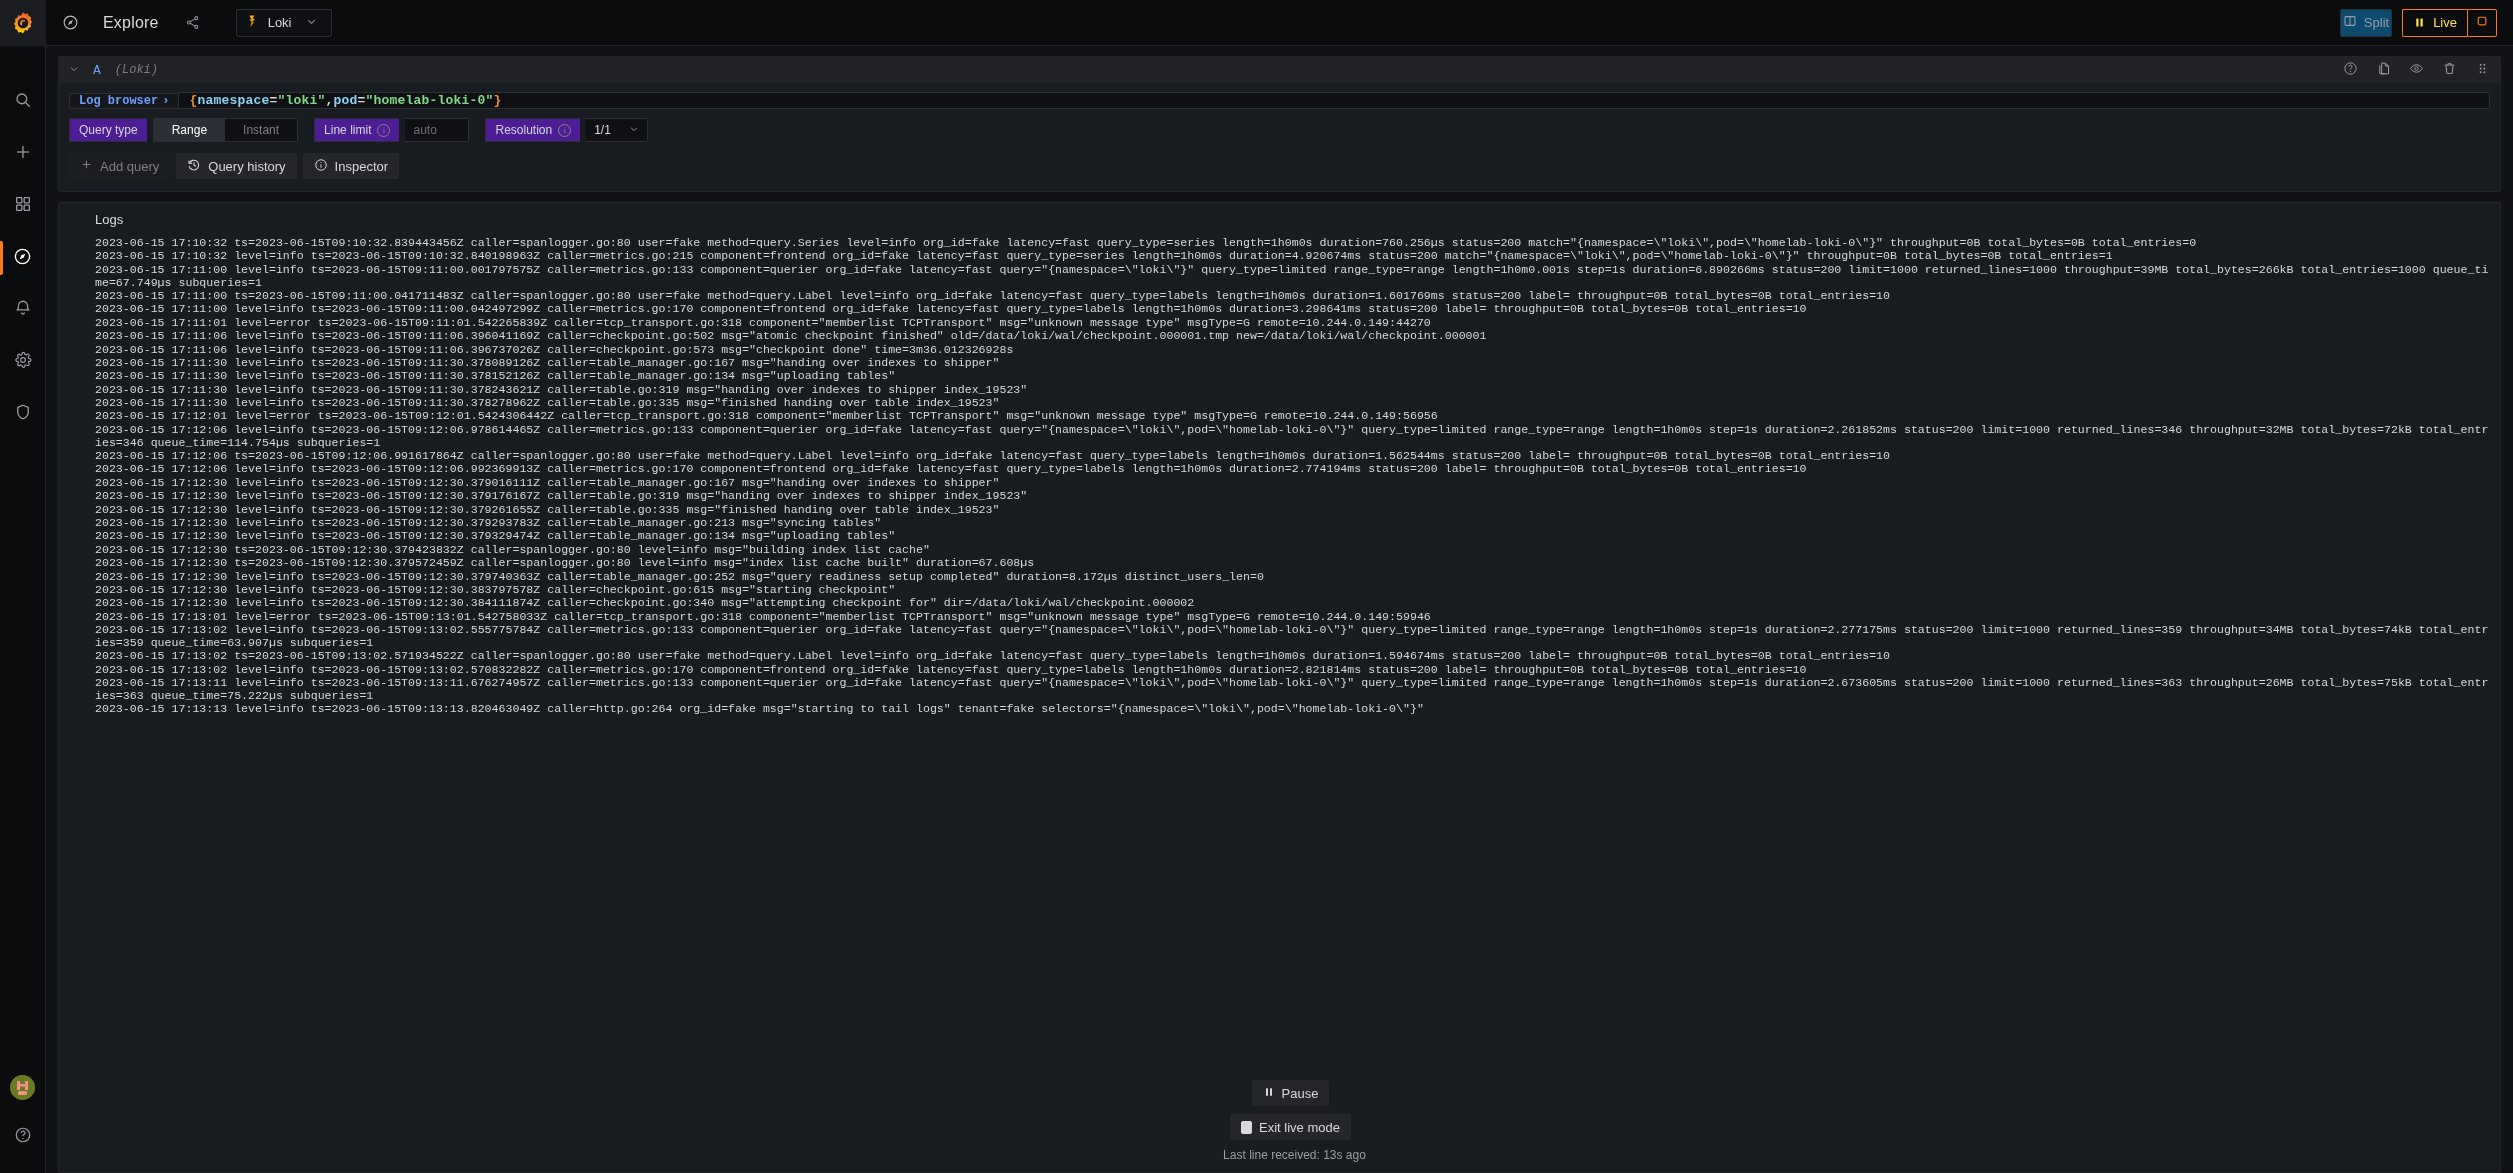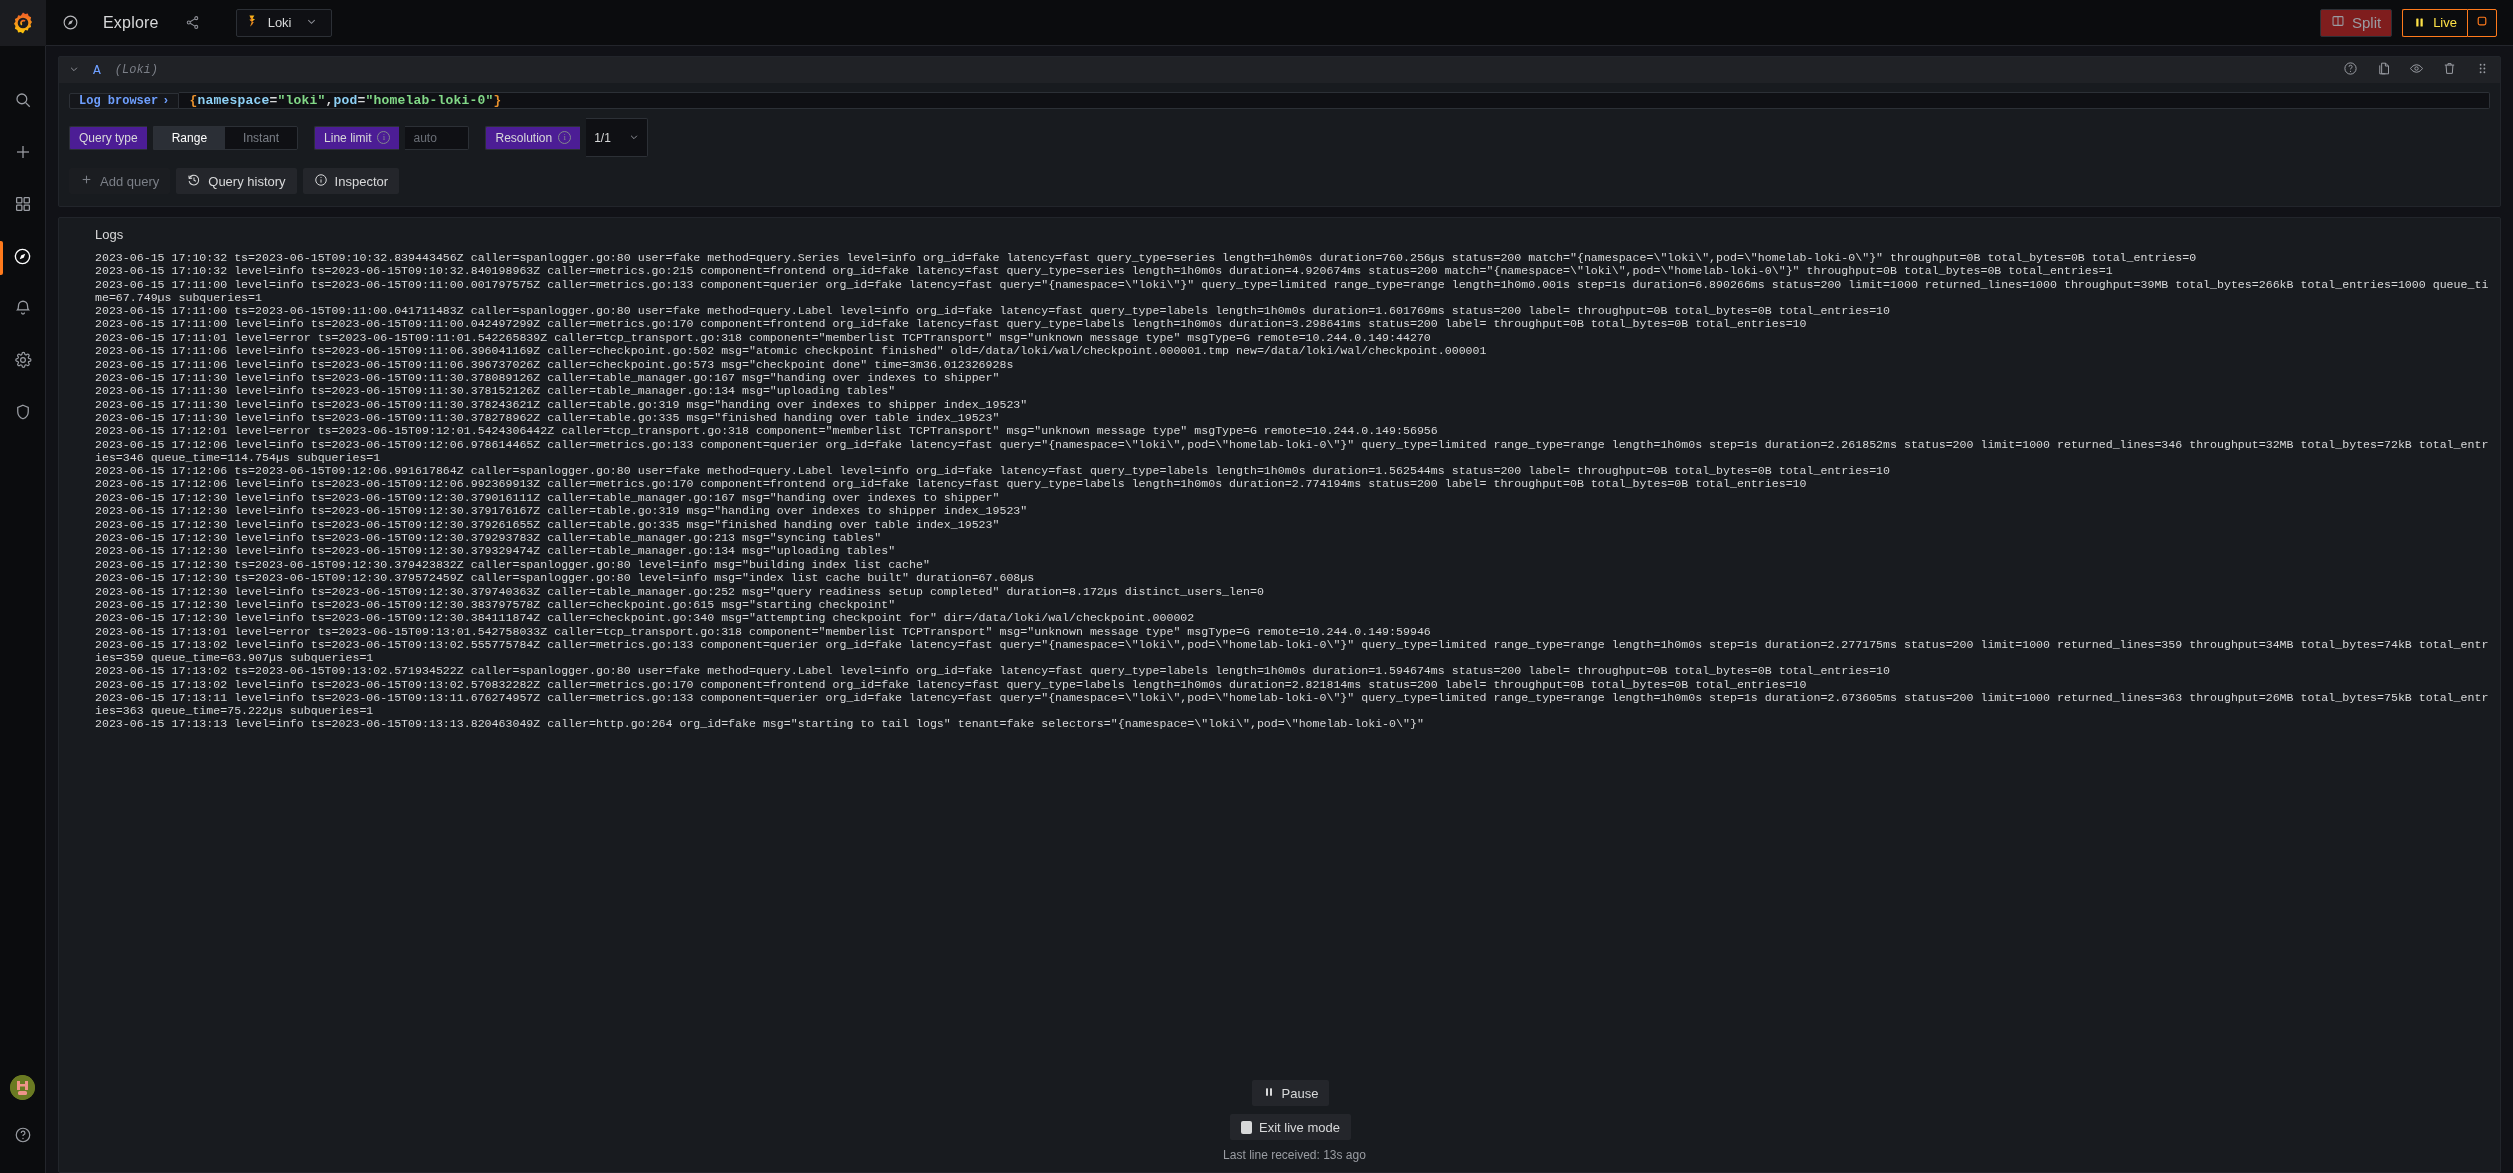--- a/index.html
+++ b/index.html
@@ -66,22 +66,22 @@
     background: #0f1014;
     display: flex; align-items: center; gap: 8px;
     padding: 0 8px 0 8px;
   }
   .ds-name { font-size: 13px; color: #d8d9da; }
   .chev { color: #8e9097; font-size: 10px; margin-left: 6px; }
 
   .topbar-right { margin-left: auto; display: flex; align-items: center; gap: 10px; }
   .btn-split {
     height: 28px; display: flex; align-items: center; gap: 7px;
-    padding: 0 10px; border: 1px solid #2c3036; border-radius: 2px;
-    background: #7f1d1d; color: #9a9da3; font-size: 15px;
+    padding: 0 2px; border: 1px solid #2c3036; border-radius: 2px;
+    background: #0c4a6e; color: #9a9da3; font-size: 13px;
   }
   .live-group { display: flex; }
   .btn-live {
     height: 28px; display: flex; align-items: center; gap: 7px;
     padding: 0 10px; border: 1px solid #ff7a1c; border-right: none;
     border-radius: 2px 0 0 2px;
     background: transparent; color: #fde047; font-size: 13px; font-weight: 500;
   }
   .btn-stop {
     height: 28px; width: 30px; display: flex; align-items: center; justify-content: center;
@@ -138,21 +138,21 @@
     background: #0f1014; color: #7b7f87;
   }
   .radio-btn.selected { background: #2b2f36; color: #ffffff; }
   .opt-input {
     height: 24px; width: 64px; background: #0f1014;
     border: 1px solid #2c3036; border-left: none; border-radius: 0 2px 2px 0;
     color: #6b6f77; font-size: 12px; display: flex; align-items: center; padding: 0 8px;
     margin-right: 10px;
   }
   .opt-select {
-    height: 39px; width: 62px; background: #0f1014;
+    height: 24px; width: 62px; background: #0f1014;
     border: 1px solid #2c3036; border-left: none; border-radius: 0 2px 2px 0;
     color: #d8d9da; font-size: 12px; display: flex; align-items: center; padding: 0 8px;
     justify-content: space-between;
   }
   .info-icon {
     width: 13px; height: 13px; border: 1px solid #83878d; border-radius: 50%;
     display: inline-flex; align-items: center; justify-content: center;
     font-size: 9px; color: #83878d; font-family: "Liberation Serif", serif; line-height: 1;
   }
 

